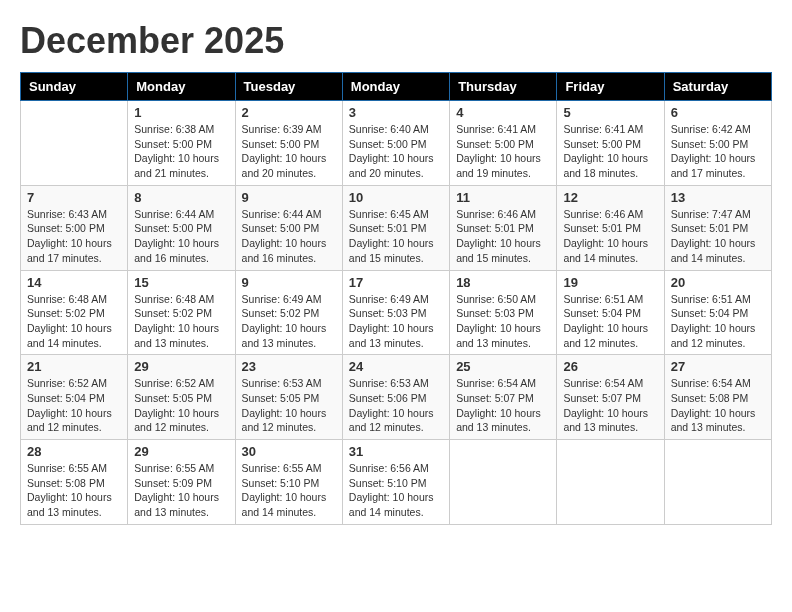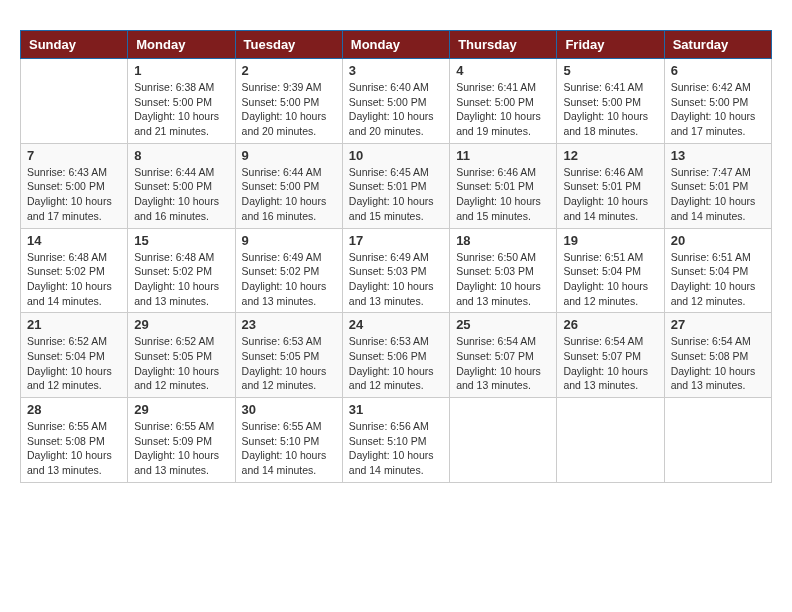--- a/index.html
+++ b/index.html
@@ -32,21 +32,21 @@
     .location {
       font-size: 15px;
       color: #555;
     }
     .calendar {
       width: 100%;
       border-collapse: collapse;
       border: 1px solid #ccc;
     }
     .calendar th {
-      background-color: #7f1d1d;
+      background-color: #000000;
       color: white;
       text-align: left;
       padding: 6px 8px;
       font-size: 13px;
       font-weight: bold;
       border: 1px solid #1e68a8;
     }
     .calendar td {
       border: 1px solid #ccc;
       vertical-align: top;
@@ -72,20 +72,21 @@
     }
     .empty-cell {
       background: #fff;
     }
   </style>
 </head>
 <body>
 
 <div class="header">
   <div class="title-block">
+    <div class="month-title">December 2025</div>
   </div>
 </div>
 
 <table class="calendar">
   <thead>
     <tr>
     <th>Sunday</th>
         <th>Monday</th>
         <th>Tuesday</th>
         <th>Monday</th>
@@ -101,21 +102,21 @@
           <span class="day-number">1</span>
           <div class="day-info">
             <span>Sunrise: 6:38 AM</span><br>
             <span>Sunset: 5:00 PM</span><br>
             <span>Daylight: 10 hours and 21 minutes.</span>
           </div>
         </td>
         <td>
           <span class="day-number">2</span>
           <div class="day-info">
-            <span>Sunrise: 9:39 AM</span><br>
+            <span>Sunrise: 6:39 AM</span><br>
             <span>Sunset: 5:00 PM</span><br>
             <span>Daylight: 10 hours and 20 minutes.</span>
           </div>
         </td>
         <td>
           <span class="day-number">3</span>
           <div class="day-info">
             <span>Sunrise: 6:40 AM</span><br>
             <span>Sunset: 5:00 PM</span><br>
             <span>Daylight: 10 hours and 20 minutes.</span>

